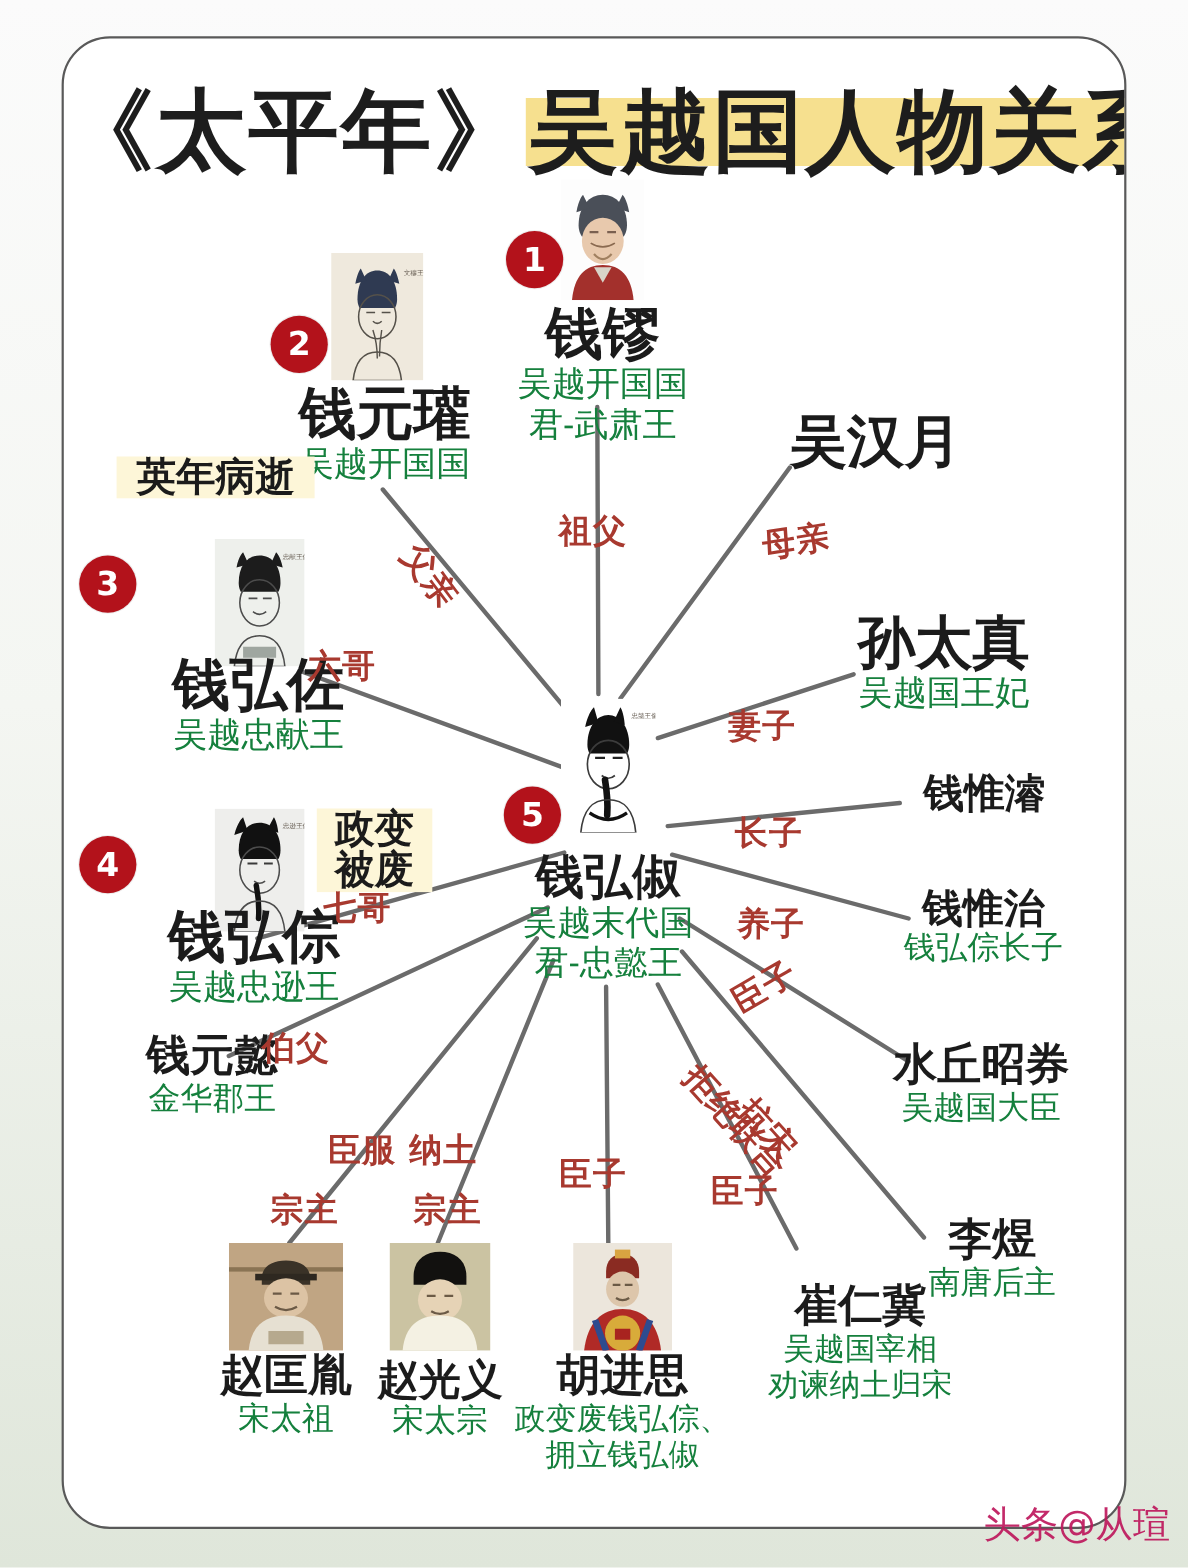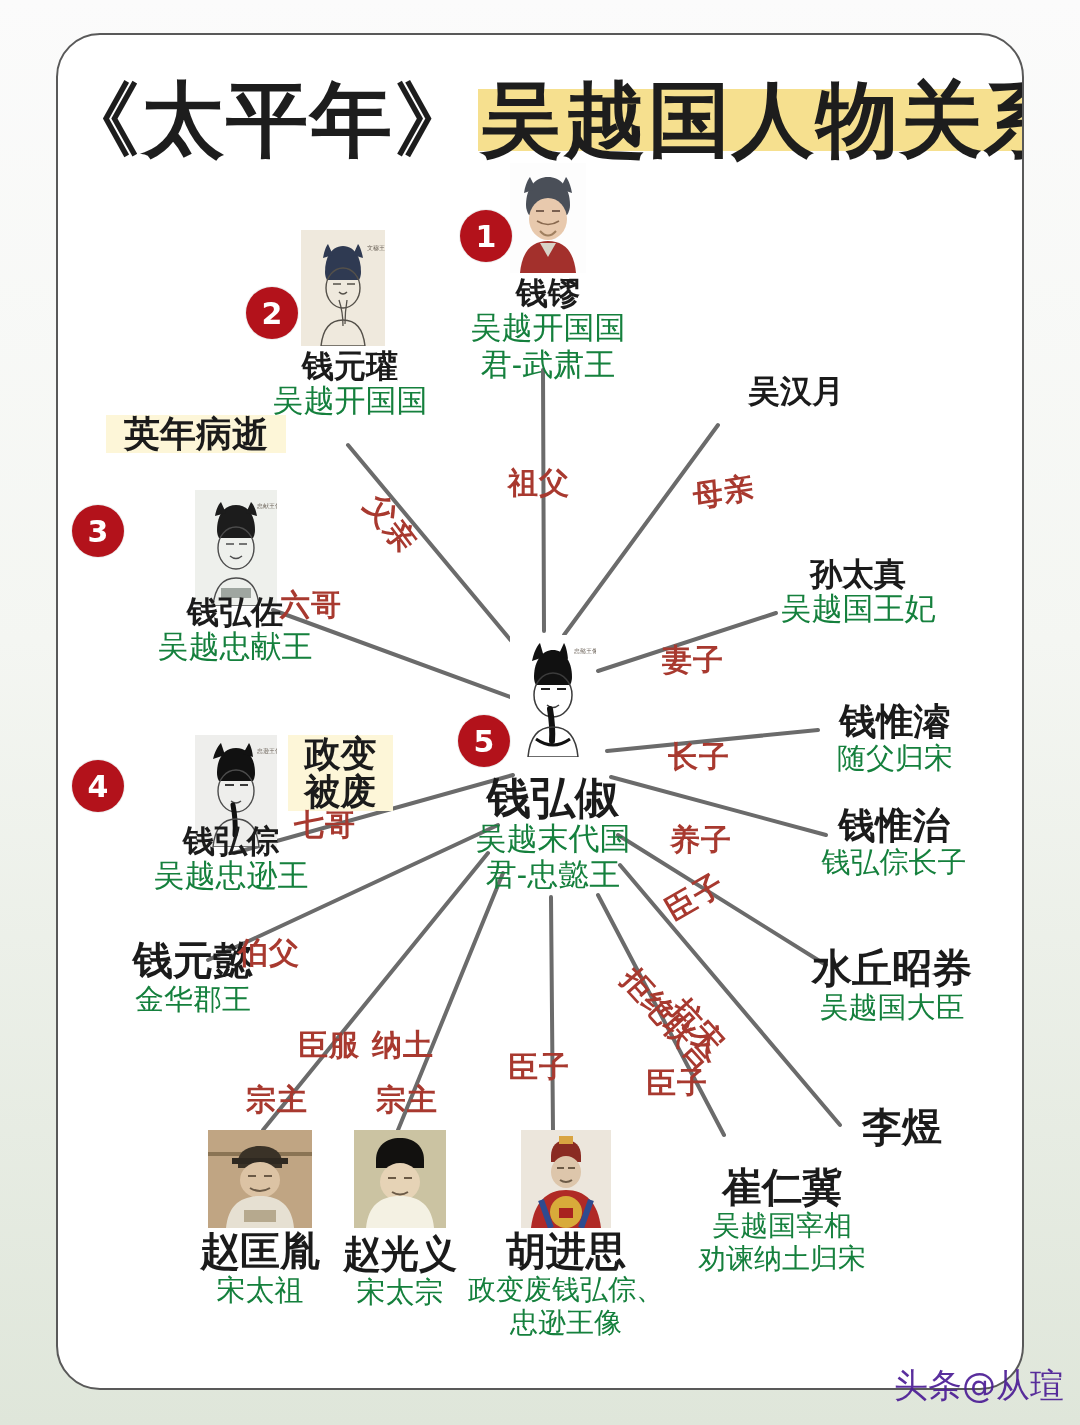--- a/index.html
+++ b/index.html
@@ -38,21 +38,21 @@
   
   .node{position:absolute;text-align:center;}
   .nm{
     font-family:"DejaVu Sans","Liberation Sans",sans-serif;
     font-weight:bold;color:#1b1b1b;white-space:nowrap;line-height:1.04;
   }
   .ds{
     font-family:"Liberation Sans","DejaVu Sans",sans-serif;
     color:#15803d;white-space:nowrap;line-height:1.18;
   }
-  .nm.big{font-size:32px;}
+  .nm.big{font-size:52px;}
   .nm.mid{font-size:37px;}
   .ds.big{font-size:31px;}
   .ds.mid{font-size:29px;}
 
   
   .badge{
     position:absolute;width:52px;height:52px;border-radius:50%;
     background:#b3121b;color:#fff;font-size:30px;font-weight:bold;
     display:flex;align-items:center;justify-content:center;
     font-family:"DejaVu Sans","Liberation Sans",sans-serif;
@@ -71,21 +71,21 @@
   }
   
   .note{
     position:absolute;color:#1b1b1b;font-weight:bold;white-space:pre-line;
     font-family:"DejaVu Sans","Liberation Sans",sans-serif;font-size:36px;
     background:#fdf6d8;line-height:1.05;text-align:center;
   }
 
   
   #watermark{
-    position:absolute;right:16px;bottom:16px;font-size:34px;color:#4c1d95;
+    position:absolute;right:16px;bottom:16px;font-size:34px;color:#be185d;
     font-family:"DejaVu Sans","Liberation Sans",sans-serif;
     opacity:.92;white-space:nowrap;
   }
 </style>
 </head>
 <body>
 
 <div id="stage">
 
   <div id="card">
@@ -280,56 +280,56 @@
       <div class="nm big">吴汉月</div>
     </div>
 
     <div class="node" style="left:670px;top:523px;width:260px;">
       <div class="nm big">孙太真</div>
       <div class="ds big">吴越国王妃</div>
     </div>
 
     <div class="node" style="left:712px;top:668px;width:250px;">
       <div class="nm mid">钱惟濬</div>
-      <div class="ds mid">随父归宋</div>
     </div>
 
     <div class="node" style="left:706px;top:772px;width:260px;">
       <div class="nm mid">钱惟治</div>
       <div class="ds mid">钱弘倧长子</div>
     </div>
 
     <div class="node" style="left:700px;top:913px;width:268px;">
       <div class="nm mid" style="font-size:40px;">水丘昭券</div>
       <div class="ds mid">吴越国大臣</div>
     </div>
 
     <div class="node" style="left:724px;top:1072px;width:240px;">
       <div class="nm mid" style="font-size:40px;">李煜</div>
+      <div class="ds mid">南唐后主</div>
     </div>
 
     <div class="node" style="left:10px;top:905px;width:250px;">
       <div class="nm mid" style="font-size:40px;">钱元懿</div>
       <div class="ds mid">金华郡王</div>
     </div>
 
     <div class="node" style="left:82px;top:1196px;width:240px;">
       <div class="nm mid" style="font-size:40px;">赵匡胤</div>
       <div class="ds mid">宋太祖</div>
     </div>
 
     <div class="node" style="left:228px;top:1200px;width:228px;">
       <div class="nm mid" style="font-size:38px;">赵光义</div>
       <div class="ds mid">宋太宗</div>
     </div>
 
     <div class="node" style="left:372px;top:1196px;width:272px;">
       <div class="nm mid" style="font-size:40px;">胡进思</div>
       <div class="ds mid" style="white-space:pre-line;font-size:28px;">政变废钱弘倧、
-忠逊王像</div>
+拥立钱弘俶</div>
     </div>
 
     <div class="node" style="left:588px;top:1132px;width:272px;">
       <div class="nm mid" style="font-size:40px;">崔仁冀</div>
       <div class="ds mid" style="white-space:pre-line;font-size:28px;">吴越国宰相
 劝谏纳土归宋</div>
     </div>
 
     <div class="rel" style="left:450px;top:428px;">祖父</div>
 

